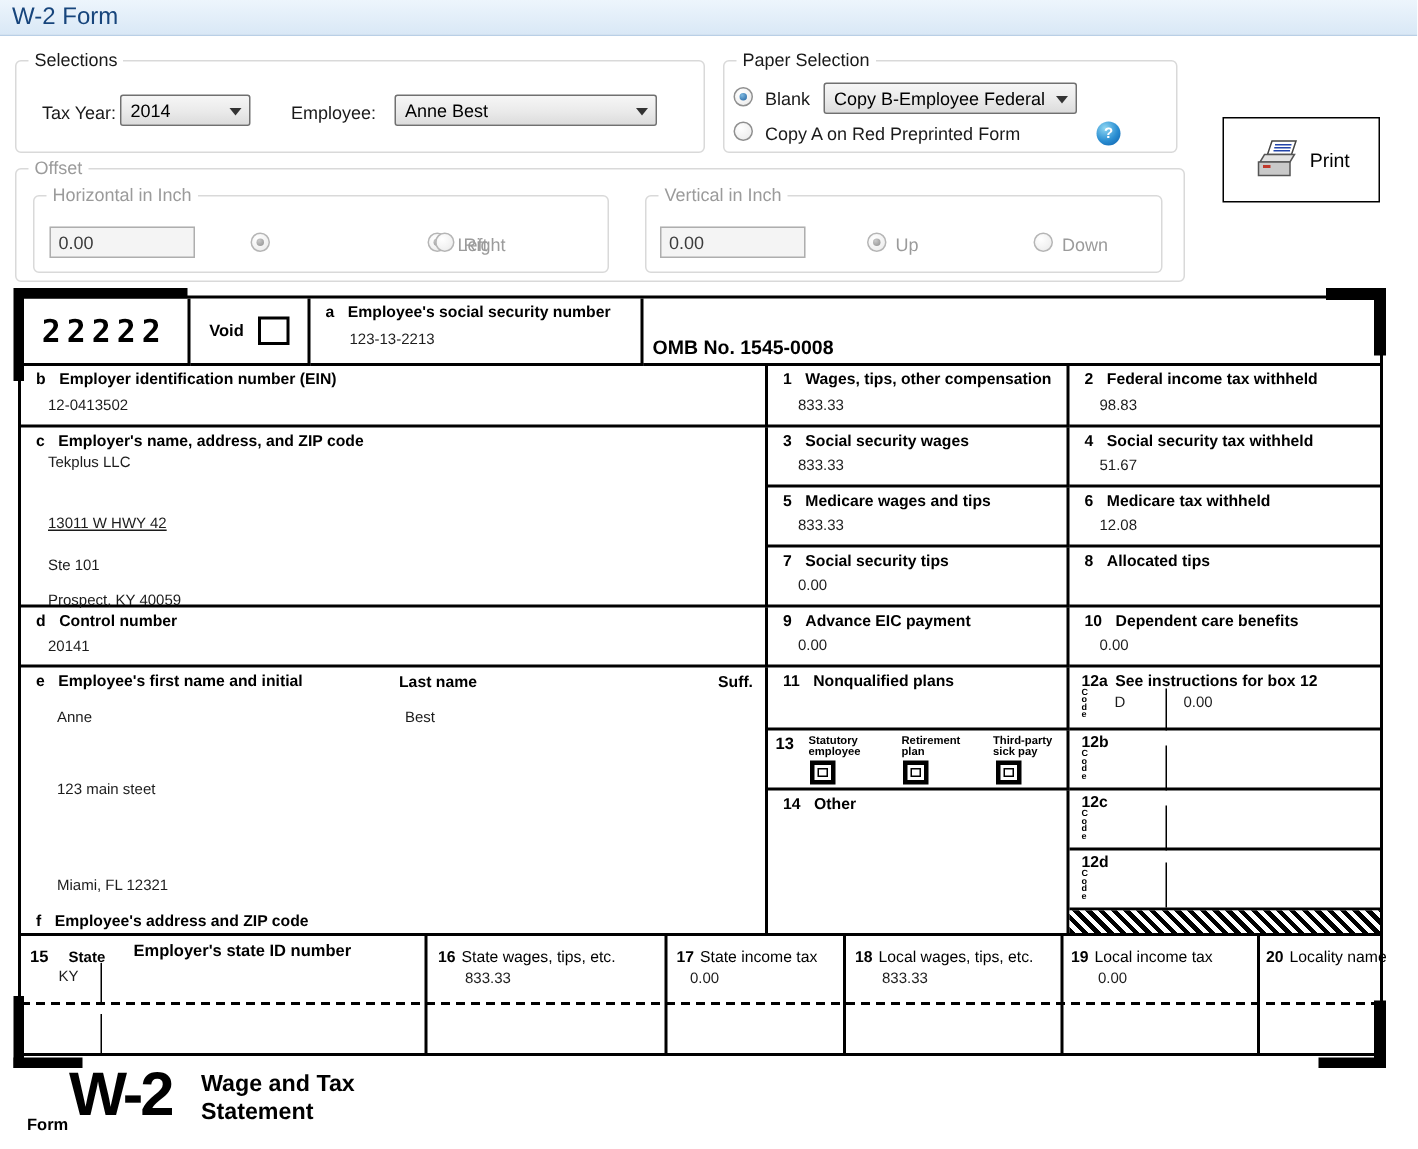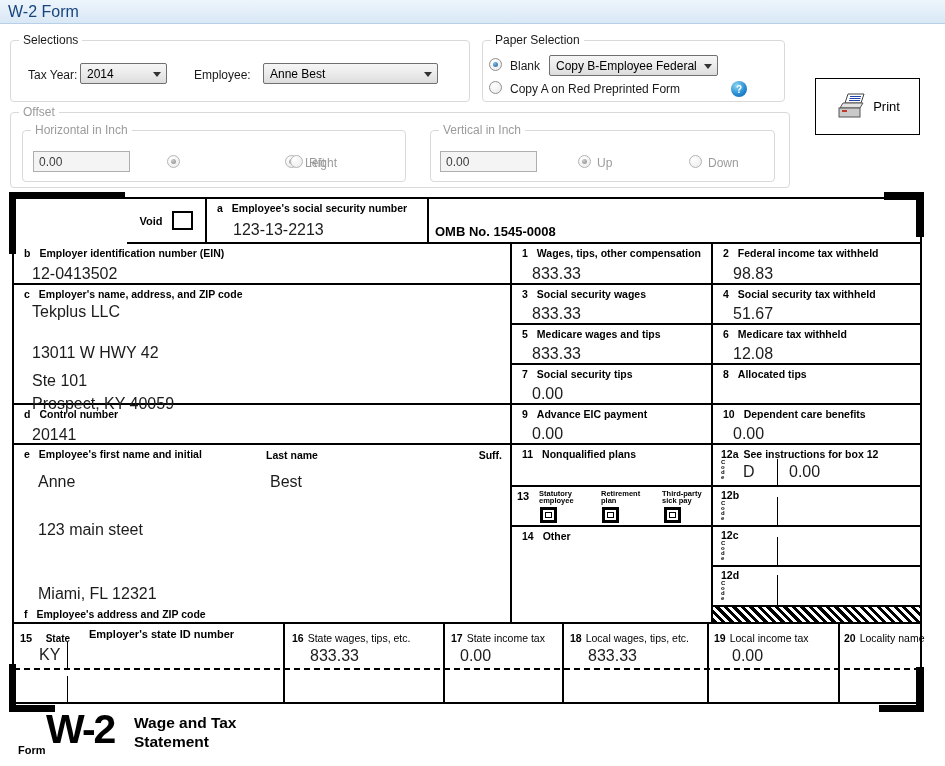--- a/index.html
+++ b/index.html
@@ -52,21 +52,21 @@
 
   
   .w2 { position:absolute; left:12px; top:197px; width:910px; height:507px;
     border:2px solid #000; background:#fff; color:#000; }
   .fcell { position:absolute; }
   .br { border-right:2px solid #000; }
   .bb { border-bottom:2px solid #000; }
   .trow { display:flex; align-items:flex-start; padding:3px 0 0 10px; }
   .fnum { font-weight:bold; font-size:10.5px; margin-right:9px; white-space:nowrap; }
   .ftitle { font-weight:bold; font-size:10.5px; white-space:nowrap; }
-  .fval { position:absolute; font-size:16px; color:#1c1c1c; white-space:nowrap; }
+  .fval { position:absolute; font-size:10px; color:#1c1c1c; white-space:nowrap; }
   .code22 { font-family:"DejaVu Sans Mono", monospace; font-weight:bold; font-size:21px; letter-spacing:4px; }
   .vline { position:absolute; width:1px; background:#000; }
   .codelbl { position:absolute; font-size:6px; line-height:5px; font-weight:bold; white-space:pre-line; }
   .cb13o { position:absolute; width:17px; height:16px; border:3px solid #000; background:#fff; }
   .cb13i { position:absolute; left:2px; top:2px; width:7px; height:6px; border:1px solid #000; }
   .cb13lbl { position:absolute; font-size:7.5px; line-height:7px; font-weight:bold; white-space:pre-line; }
   .hatch { position:absolute; background:repeating-linear-gradient(45deg,#000 0 3px,#fff 3px 6px); }
   .dashline { position:absolute; border-top:2px dashed #000; }
   .corner { position:absolute; background:#000; }
   .tick { position:absolute; width:1px; background:#000; }
@@ -144,20 +144,23 @@
     <span class="grp-legend dis">Vertical in Inch</span>
   </div>
   <div class="tfield" style="left:440px; top:151px; width:97px;">0.00</div>
   <div class="radio dis sel" style="left:578px; top:155px;"></div>
   <div class="uilabel dis" style="left:597px; top:156px;">Up</div>
   <div class="radio dis" style="left:689px; top:155px;"></div>
   <div class="uilabel dis" style="left:708px; top:156px;">Down</div>
 
   <div class="w2">
 
+    <div class="fcell br bb" style="left:0; top:0; width:113px; height:45px; display:flex; align-items:center; justify-content:center;">
+      <span class="code22">22222</span>
+    </div>
     <div class="fcell br bb" style="left:113px; top:0; width:80px; height:45px; display:flex; align-items:center; justify-content:center; gap:9px;">
       <span class="ftitle" style="font-size:11px;">Void</span>
       <span style="display:inline-block; width:21px; height:19px; border:2px solid #000;"></span>
     </div>
     <div class="fcell br bb" style="left:193px; top:0; width:222px; height:45px;">
       <div class="trow">
           <span class="fnum">a</span>
         <span class="ftitle">Employee's social security number</span>
         </div>
       <div class="fval" style="left:26px; top:22px;">123-13-2213</div>
@@ -172,21 +175,21 @@
         <span class="ftitle">Employer identification number (EIN)</span>
         </div>
       <div class="fval" style="left:18px; top:21px;">12-0413502</div>
     </div>
     <div class="fcell br bb" style="left:0; top:86px; width:498px; height:120px;">
       <div class="trow">
           <span class="fnum">c</span>
         <span class="ftitle">Employer's name, address, and ZIP code</span>
         </div>
       <div class="fval" style="left:18px; top:18px;">Tekplus LLC</div>
-      <div class="fval" style="left:18px; top:59px;">13011 W HWY 42</div>
+      <div class="fval" style="left:18px; top:59px;text-decoration:underline;">13011 W HWY 42</div>
       <div class="fval" style="left:18px; top:87px;">Ste 101</div>
       <div class="fval" style="left:18px; top:110px;">Prospect, KY 40059</div>
     </div>
     <div class="fcell br bb" style="left:0; top:206px; width:498px; height:40px;">
       <div class="trow">
           <span class="fnum">d</span>
         <span class="ftitle">Control number</span>
         </div>
       <div class="fval" style="left:18px; top:21px;">20141</div>
     </div>

